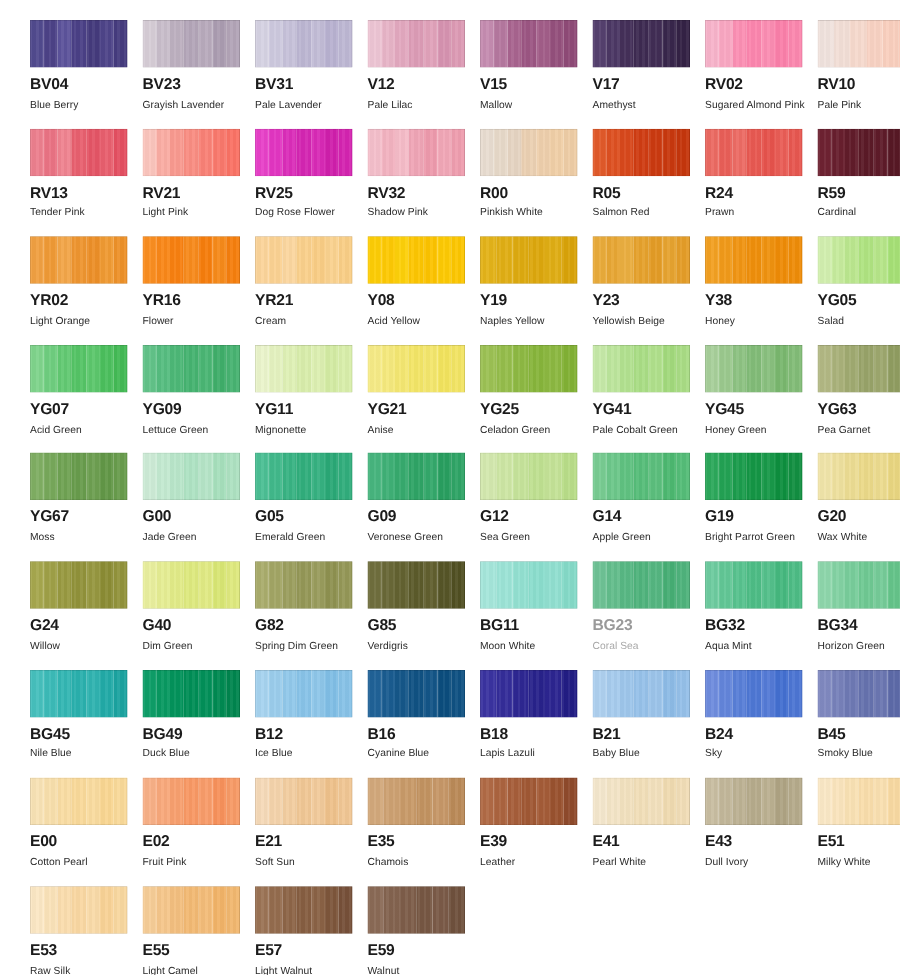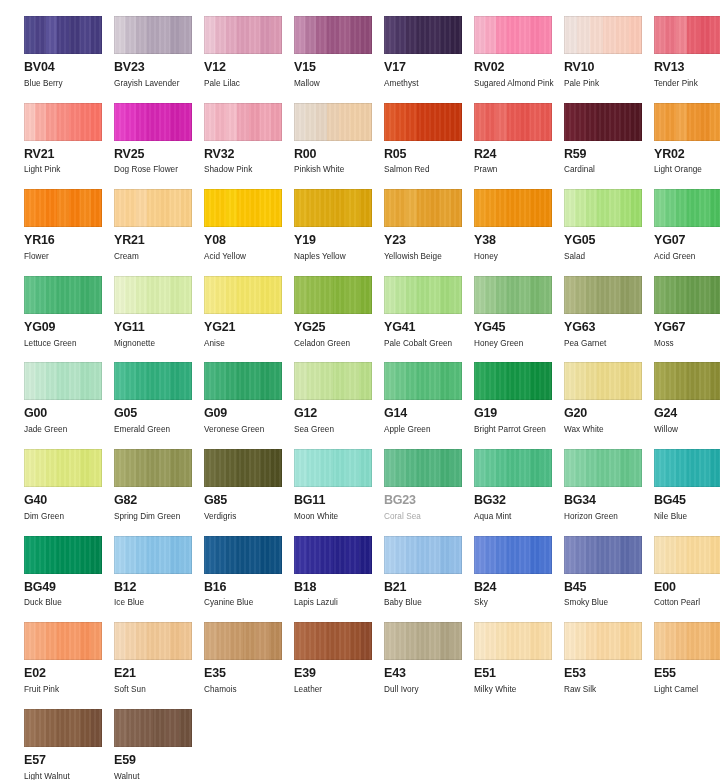--- a/index.html
+++ b/index.html
@@ -126,20 +126,37 @@
           </div>
           <div class="shade"></div>
           <div class="edge"></div>
         </div>
         <div class="code">BV23</div>
         <div class="name">Grayish Lavender</div>
       </div>
       <div class="cell">
         <div class="swatch">
           <div class="bands">
+            <div class="band" style="background: rgb(213, 210, 226);"></div>
+            <div class="band" style="background: rgb(205, 201, 222);"></div>
+            <div class="band" style="background: rgb(198, 193, 217);"></div>
+            <div class="band" style="background: rgb(188, 182, 210);"></div>
+            <div class="band" style="background: rgb(194, 188, 214);"></div>
+            <div class="band" style="background: rgb(184, 177, 208);"></div>
+            <div class="band" style="background: rgb(189, 183, 211);"></div>
+          </div>
+          <div class="shade"></div>
+          <div class="edge"></div>
+        </div>
+        <div class="code">BV31</div>
+        <div class="name">Pale Lavender</div>
+      </div>
+      <div class="cell">
+        <div class="swatch">
+          <div class="bands">
             <div class="band" style="background: rgb(237, 197, 212);"></div>
             <div class="band" style="background: rgb(231, 180, 199);"></div>
             <div class="band" style="background: rgb(226, 168, 191);"></div>
             <div class="band" style="background: rgb(220, 156, 182);"></div>
             <div class="band" style="background: rgb(224, 162, 186);"></div>
             <div class="band" style="background: rgb(214, 147, 176);"></div>
             <div class="band" style="background: rgb(220, 154, 180);"></div>
           </div>
           <div class="shade"></div>
           <div class="edge"></div>
@@ -1105,20 +1122,37 @@
           </div>
           <div class="shade"></div>
           <div class="edge"></div>
         </div>
         <div class="code">E39</div>
         <div class="name">Leather</div>
       </div>
       <div class="cell">
         <div class="swatch">
           <div class="bands">
+            <div class="band" style="background: rgb(244, 231, 205);"></div>
+            <div class="band" style="background: rgb(243, 228, 198);"></div>
+            <div class="band" style="background: rgb(242, 225, 191);"></div>
+            <div class="band" style="background: rgb(241, 222, 184);"></div>
+            <div class="band" style="background: rgb(242, 224, 189);"></div>
+            <div class="band" style="background: rgb(239, 218, 176);"></div>
+            <div class="band" style="background: rgb(241, 221, 183);"></div>
+          </div>
+          <div class="shade"></div>
+          <div class="edge"></div>
+        </div>
+        <div class="code">E41</div>
+        <div class="name">Pearl White</div>
+      </div>
+      <div class="cell">
+        <div class="swatch">
+          <div class="bands">
             <div class="band" style="background: rgb(200, 189, 161);"></div>
             <div class="band" style="background: rgb(194, 183, 154);"></div>
             <div class="band" style="background: rgb(188, 177, 147);"></div>
             <div class="band" style="background: rgb(182, 171, 140);"></div>
             <div class="band" style="background: rgb(187, 176, 145);"></div>
             <div class="band" style="background: rgb(174, 163, 131);"></div>
             <div class="band" style="background: rgb(181, 170, 139);"></div>
           </div>
           <div class="shade"></div>
           <div class="edge"></div>

